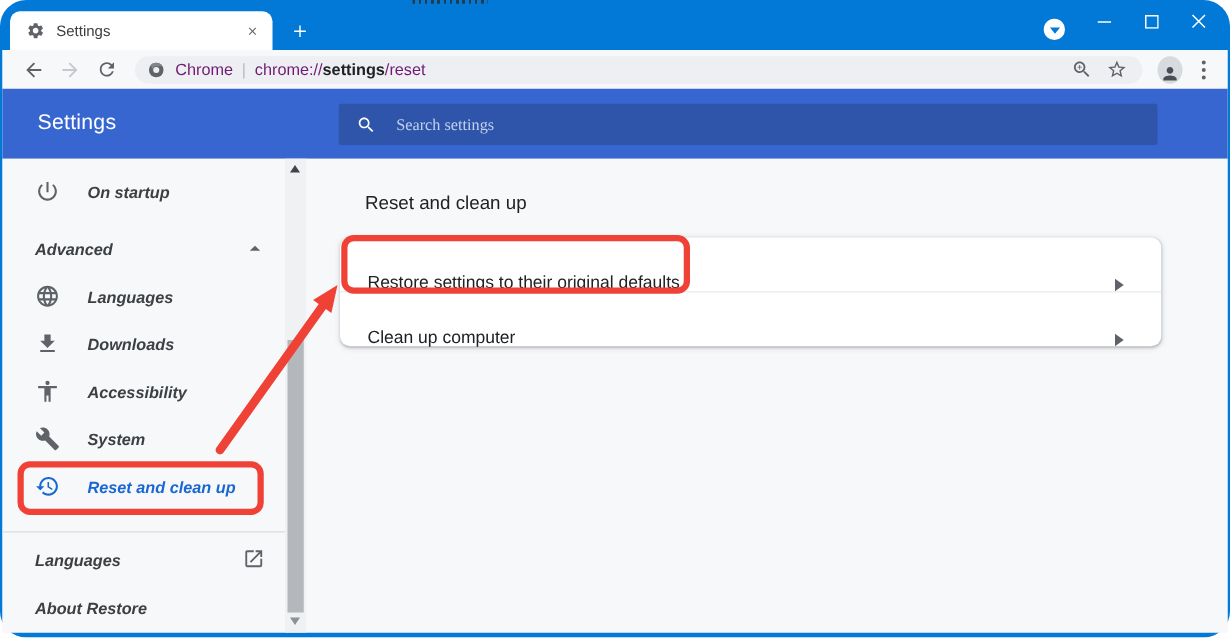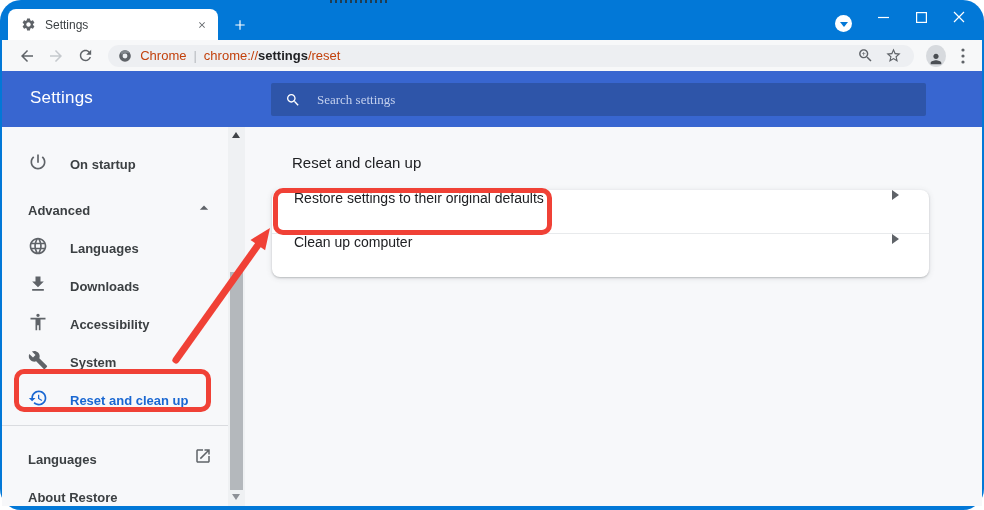--- a/index.html
+++ b/index.html
@@ -24,21 +24,21 @@
 
   
   .chrome-body { position:absolute; left:2px; right:2px; top:40px; bottom:4px; background:#f7f8fa; }
 
   
   .toolbar { position:absolute; left:0; top:0; width:100%; height:31px; background:#f7f8f9;
              display:flex; align-items:center; padding:0 10px; }
   .nav-ic { width:26px; height:26px; display:flex; align-items:center; justify-content:center; margin:0 3px; }
   .omnibox { height:22px; flex:0 0 auto; width:806px; margin-left:8px; background:#edeff2; border-radius:12px;
              display:flex; align-items:center; padding:0 10px; font-size:13px; }
-  .omni-text { margin-left:8px; color:#c2410c; white-space:nowrap; }
+  .omni-text { margin-left:8px; color:#701a75; white-space:nowrap; }
   .omni-sep { color:#b6babf; margin:0 7px; }
   .omni-host { color:#202124; font-weight:700; }
   .omni-spacer { flex:1; }
   .omni-ic { width:22px; height:22px; display:flex; align-items:center; justify-content:center; margin-left:6px; }
   .avatar { width:22px; height:22px; border-radius:50%; background:#d7dade; margin-left:12px;
             display:flex; align-items:flex-end; justify-content:center; overflow:hidden; }
   .menu-dots { width:20px; height:22px; margin-left:8px; display:flex; align-items:center; justify-content:center; }
 
   
   .s-header { position:absolute; left:0; top:31px; width:100%; height:56px; background:#3866d0; }
@@ -47,21 +47,21 @@
               border-radius:2px; display:flex; align-items:center; padding:0 14px; }
   .s-search input { background:transparent; border:none; outline:none; color:#fff; font-size:13px;
                     margin-left:16px; width:90%; font-family:Liberation Serif, serif; }
   .s-search input::placeholder { color:#c3d0ee; opacity:1; }
 
   
   .content { position:absolute; left:0; top:87px; right:0; bottom:0; background:#f7f8fa; }
 
   
   .sidebar { position:absolute; left:0; top:0; width:226px; bottom:0; padding-top:7px; }
-  .nav-item { height:38px; display:flex; align-items:flex-end; }
+  .nav-item { height:38px; display:flex; align-items:center;font-style:italic; }
   .nav-item .ic { width:20px; height:20px; margin-left:26px; color:#5f6368; flex:0 0 auto; }
   .nav-item .lbl { margin-left:22px; font-size:13px; font-weight:700; color:#3c4043; }
   .nav-item.noicon .lbl { margin-left:26px; }
   .nav-item.selected .ic, .nav-item.selected .lbl { color:#1967d2; }
   .nav-item .trail { margin-left:auto; margin-right:14px; width:20px; height:20px; color:#5f6368; }
   .side-divider { height:1px; background:#dadce0; margin-top:17px; }
   .mt8 { margin-top:8px; } .mt3 { margin-top:3px; }
 
   
   .scrollbar { position:absolute; left:226px; top:0; width:17px; bottom:0; background:#eff1f3; }
@@ -69,21 +69,21 @@
            border-left:4.5px solid transparent; border-right:4.5px solid transparent; border-bottom:6px solid #404448; }
   .sb-down { position:absolute; bottom:6px; left:4px; width:0; height:0;
            border-left:4.5px solid transparent; border-right:4.5px solid transparent; border-top:6px solid #8d9197; }
   .sb-thumb { position:absolute; left:2px; width:13px; top:145px; height:218px; background:#b4b8bc; }
 
   
   .main { position:absolute; left:243px; right:0; top:0; bottom:0; }
   .section-title { position:absolute; left:47px; top:27px; font-size:15px; color:#202124; }
   .card { position:absolute; left:27px; top:63px; width:657px; height:87px; background:#fff; border-radius:8px;
           box-shadow:0 1px 2px rgba(60,64,67,.28), 0 1px 6px rgba(60,64,67,.12); }
-  .card-row { height:43px; display:flex; align-items:flex-start; padding:0 30px 0 22px; }
+  .card-row { height:43px; display:flex; align-items:flex-end; padding:0 30px 0 22px; }
   .card-row .rl { font-size:14px; color:#202124; }
   .card-divider { height:1px; background:#e8eaec; }
   .chev { margin-left:auto; width:0; height:0; border-top:5px solid transparent; border-bottom:5px solid transparent;
           border-left:7px solid #5f6368; }
 
   
   .anno { position:absolute; border:5px solid #f04136; border-radius:10px; pointer-events:none; z-index:50; }
   .anno-sidebar { left:14px; top:369px; width:197px; height:43px; }
   .anno-restore { left:273px; top:188px; width:279px; height:47px; }
   .anno-svg { position:absolute; left:0; top:0; width:984px; height:510px; pointer-events:none; z-index:49; }

